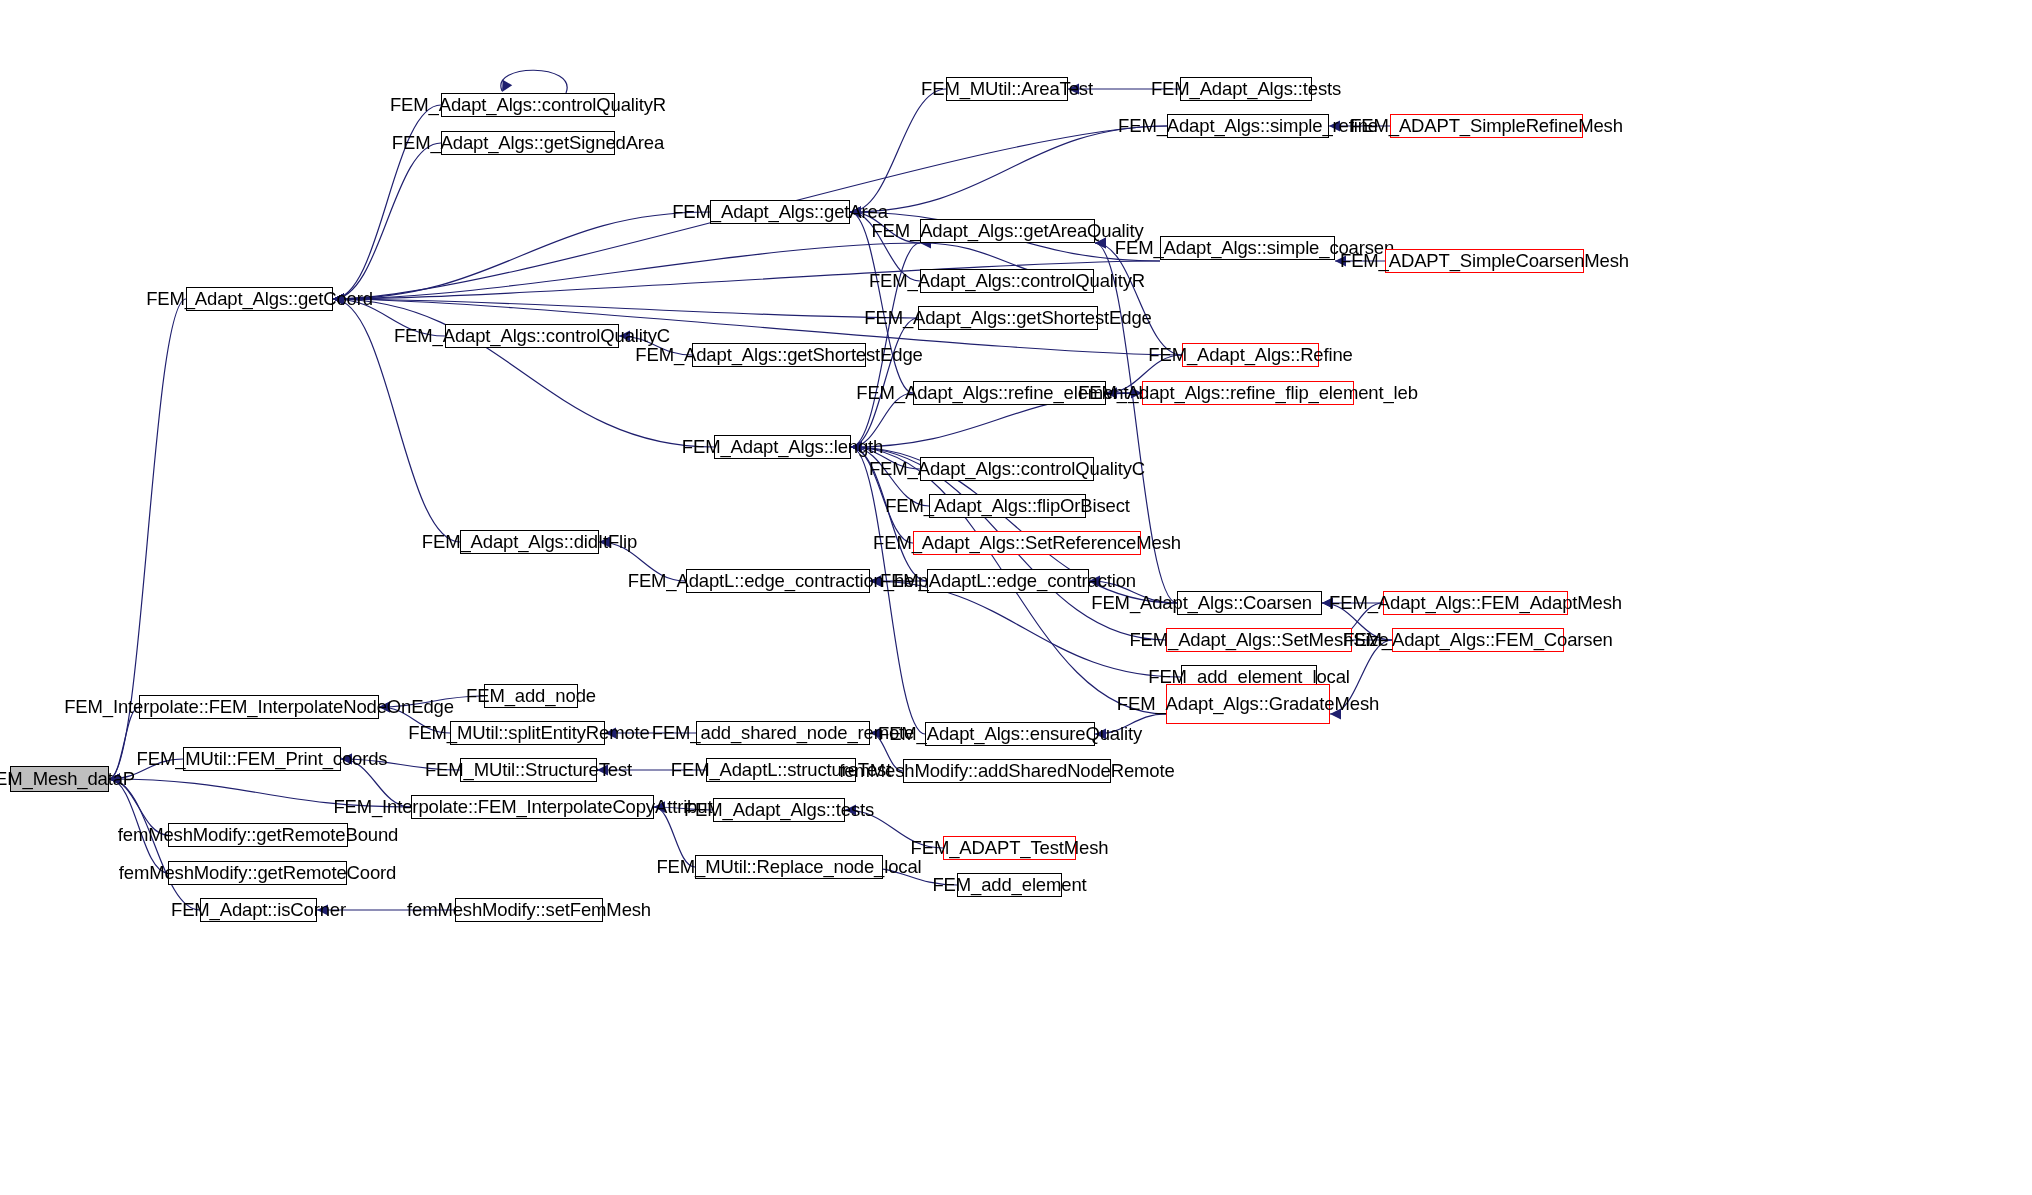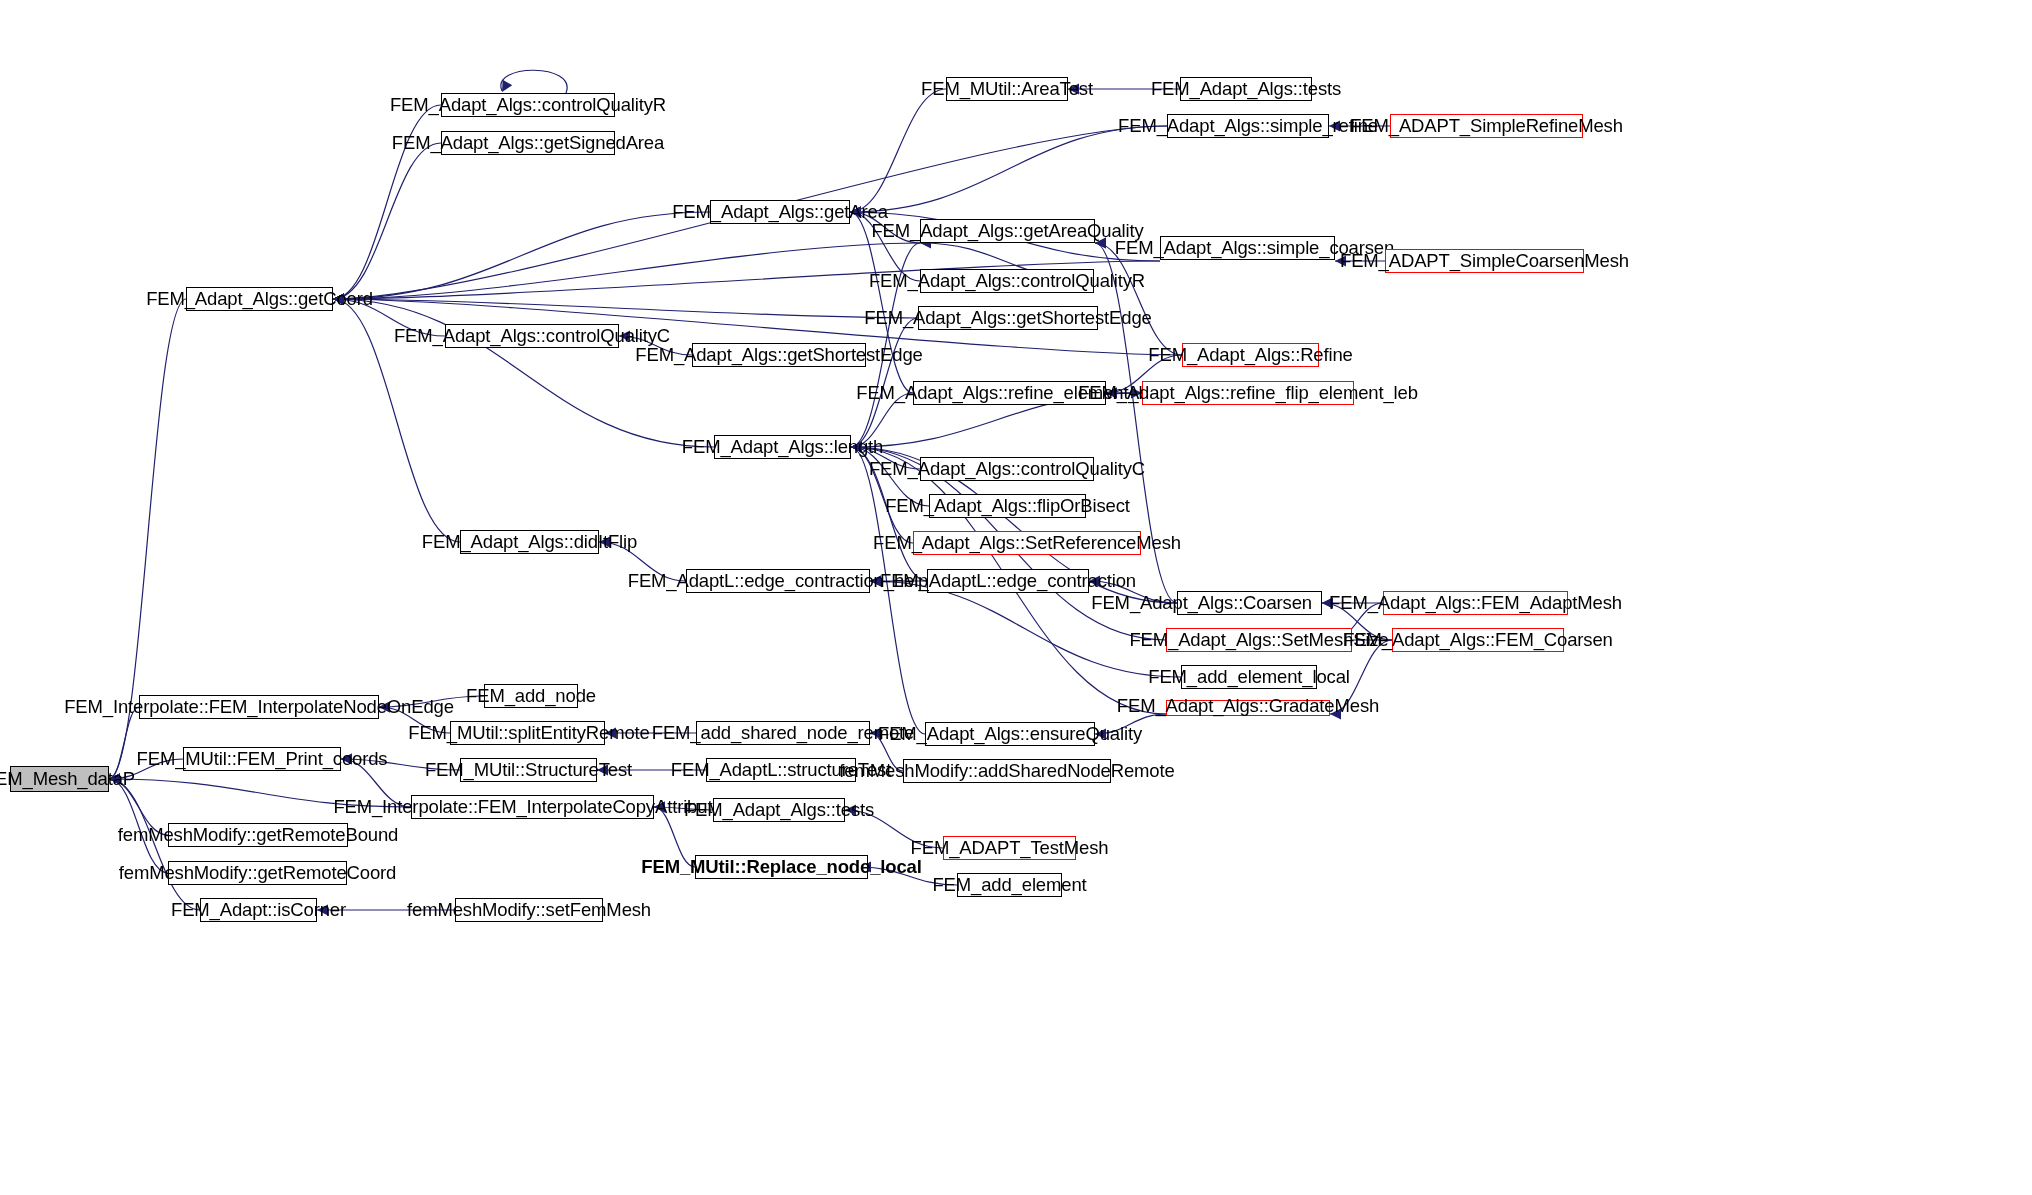--- a/index.html
+++ b/index.html
@@ -260,21 +260,21 @@
       </div>
       <div class="node red" style="left: 1166px; top: 628px; width: 186px; height: 24px;">
         <span>FEM_Adapt_Algs::SetMeshSize</span>
       </div>
       <div class="node red" style="left: 1392px; top: 628px; width: 172px; height: 24px;">
         <span>FEM_Adapt_Algs::FEM_Coarsen</span>
       </div>
       <div class="node" style="left: 1181px; top: 665px; width: 136px; height: 24px;">
         <span>FEM_add_element_local</span>
       </div>
-      <div class="node red" style="left: 1166px; top: 700px; width: 164px; height: 16px; align-items: flex-end;">
+      <div class="node red" style="left: 1166px; top: 684px; width: 164px; height: 40px;">
         <span>FEM_Adapt_Algs::GradateMesh</span>
       </div>
       <div class="node" style="left: 484px; top: 684px; width: 94px; height: 24px;">
         <span>FEM_add_node</span>
       </div>
       <div class="node" style="left: 139px; top: 695px; width: 240px; height: 24px;">
         <span>FEM_Interpolate::FEM_InterpolateNodeOnEdge</span>
       </div>
       <div class="node" style="left: 450px; top: 721px; width: 155px; height: 24px; padding-left: 12px;">
         <span>FEM_MUtil::splitEntityRemote</span>
@@ -305,21 +305,21 @@
       </div>
       <div class="node red" style="left: 943px; top: 836px; width: 133px; height: 24px;">
         <span>FEM_ADAPT_TestMesh</span>
       </div>
       <div class="node" style="left: 168px; top: 823px; width: 180px; height: 24px;">
         <span>femMeshModify::getRemoteBound</span>
       </div>
       <div class="node" style="left: 168px; top: 861px; width: 179px; height: 24px;">
         <span>femMeshModify::getRemoteCoord</span>
       </div>
-      <div class="node" style="left: 695px; top: 855px; width: 173px; height: 24px; font-weight: bold;">
+      <div class="node" style="left: 695px; top: 855px; width: 188px; height: 24px;">
         <span>FEM_MUtil::Replace_node_local</span>
       </div>
       <div class="node" style="left: 957px; top: 873px; width: 105px; height: 24px;">
         <span>FEM_add_element</span>
       </div>
       <div class="node" style="left: 200px; top: 898px; width: 117px; height: 24px;">
         <span>FEM_Adapt::isCorner</span>
       </div>
       <div class="node" style="left: 455px; top: 898px; width: 148px; height: 24px;">
         <span>femMeshModify::setFemMesh</span>

